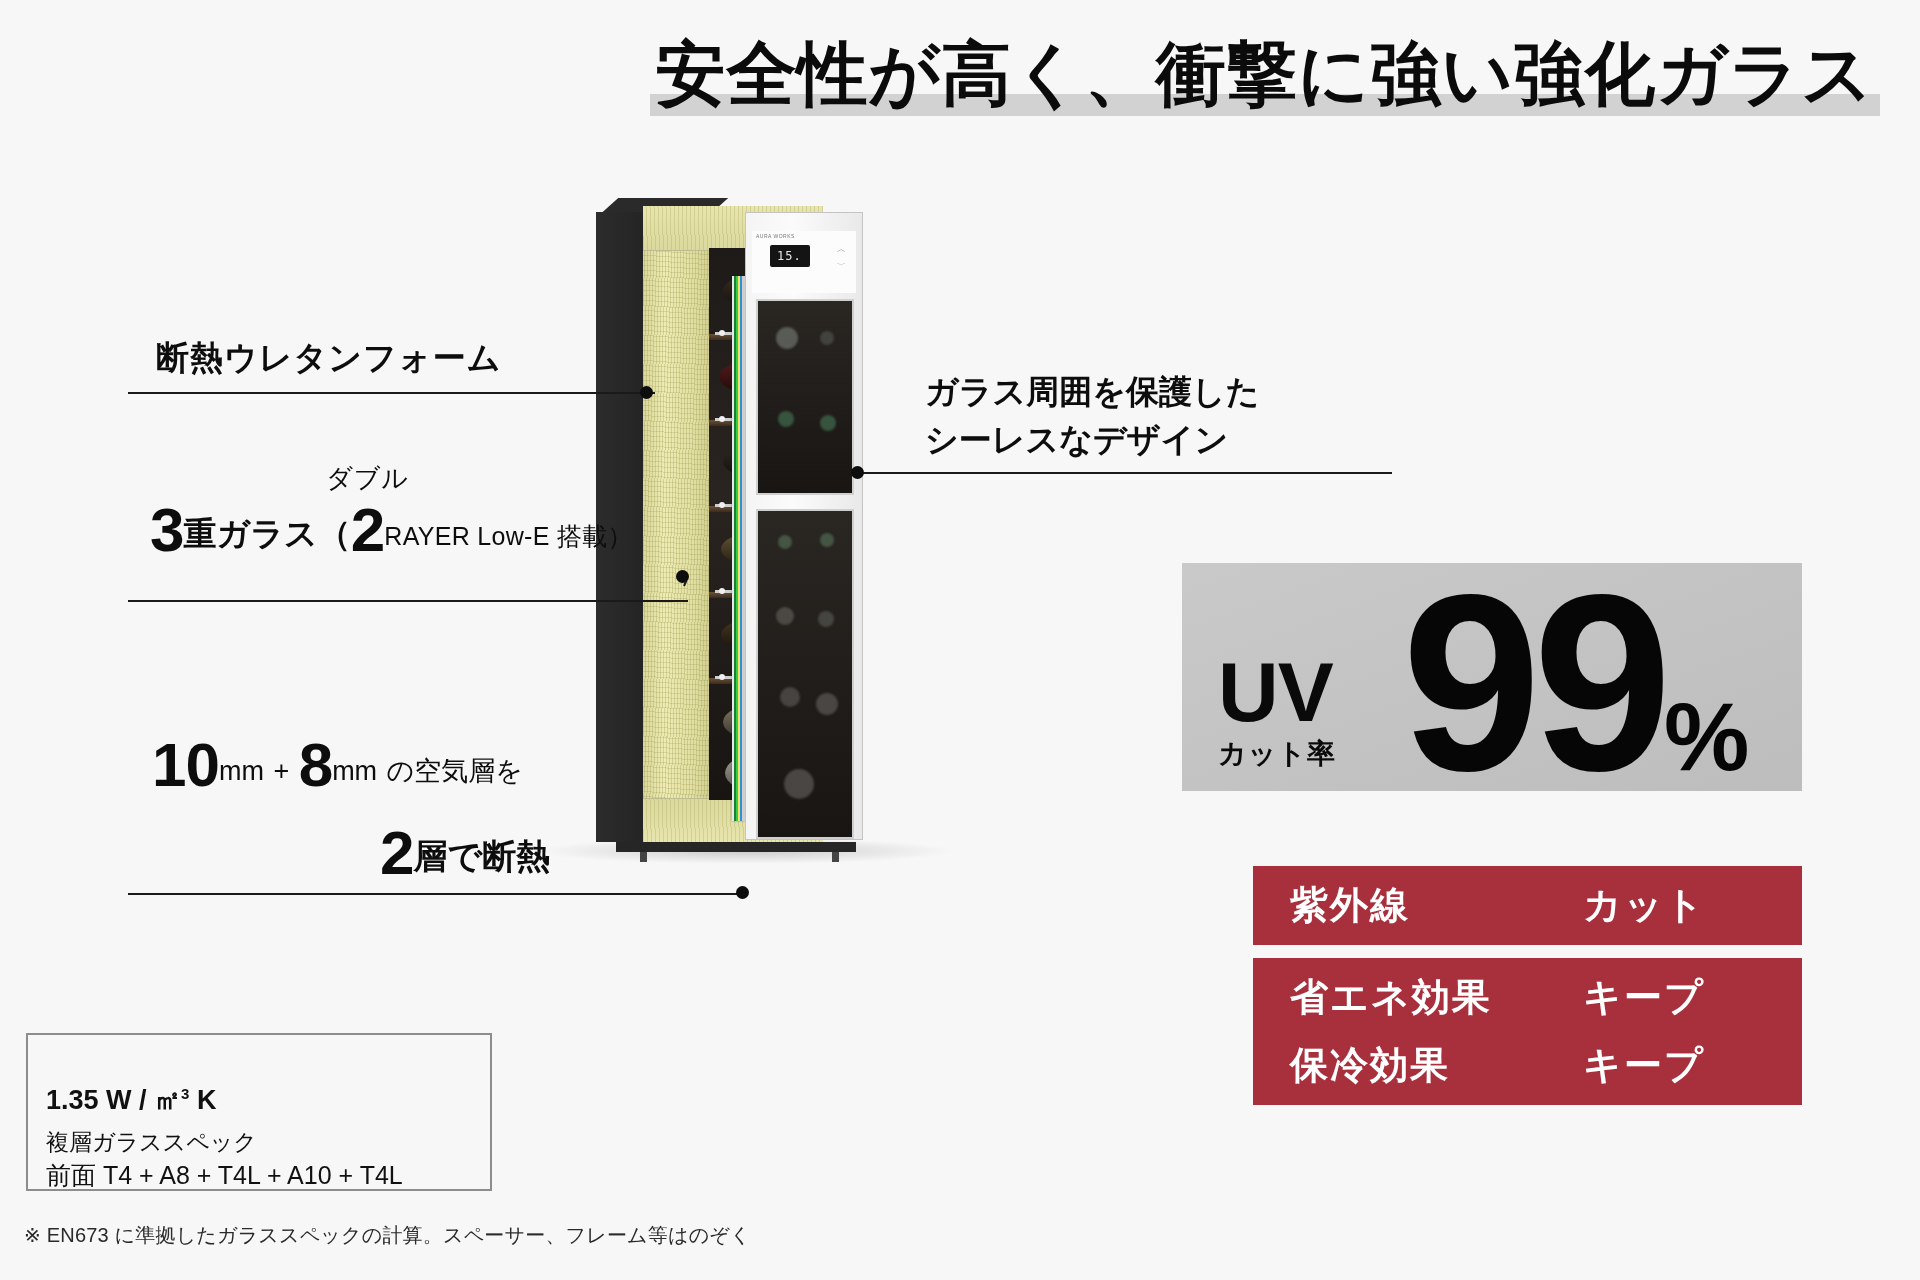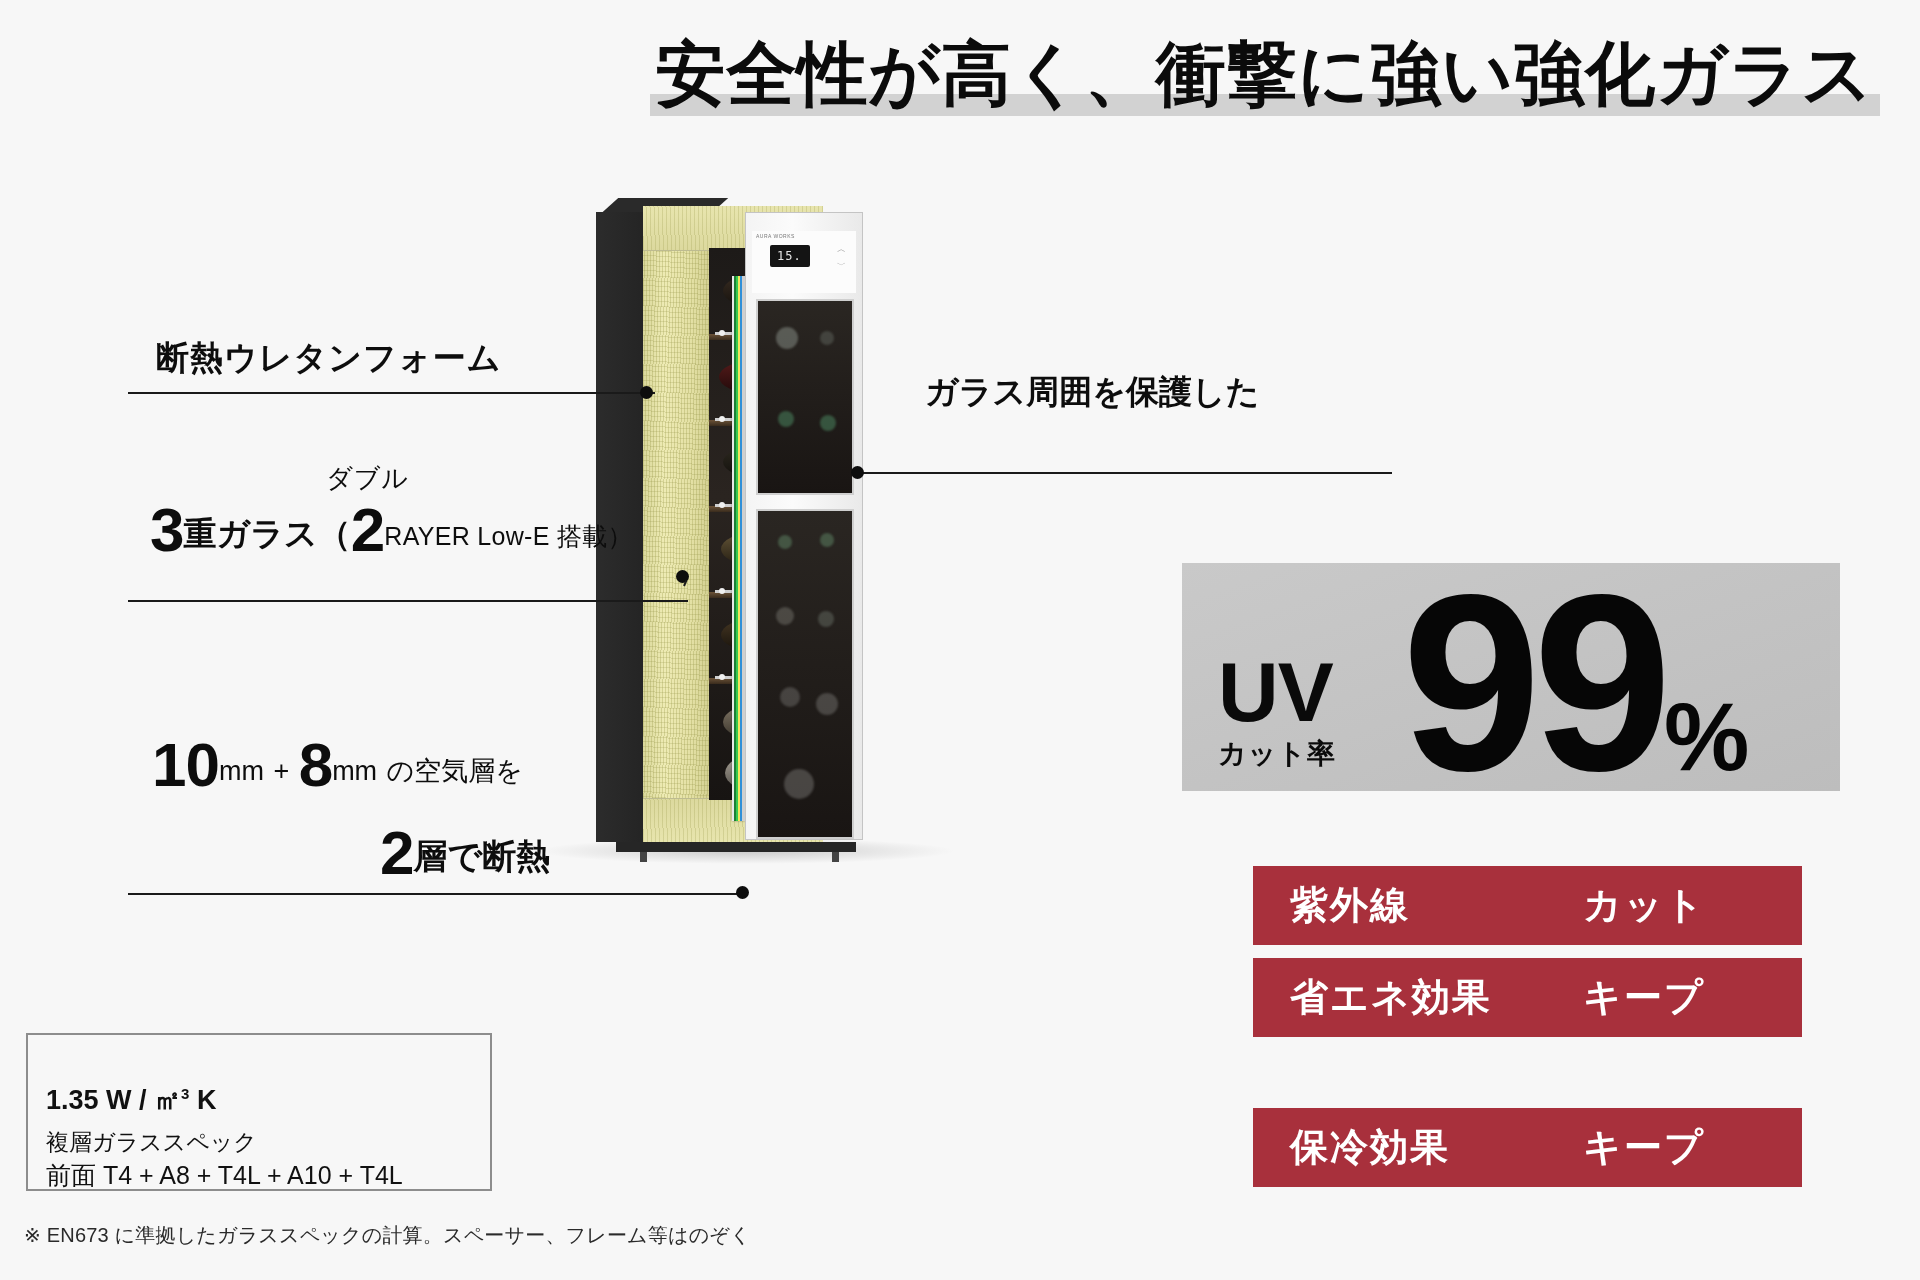--- a/index.html
+++ b/index.html
@@ -338,21 +338,20 @@
   }
 
   
   .uv-box {
     position: absolute;
     left: 1182px;
     top: 563px;
     width: 620px;
     height: 228px;
     background: linear-gradient(to bottom right, #c9c9c9, #bdbdbd);
-    padding-left: 38px;
   }
   .uv-left {
     position: absolute;
     left: 36px;
     bottom: 18px;
   }
   .uv-word {
     font-size: 84px;
     font-weight: bold;
     line-height: 0.82;
@@ -393,21 +392,21 @@
     font-size: 38px;
     font-weight: bold;
     letter-spacing: 2px;
     display: flex;
     align-items: center;
   }
   .badge .b-l { position: absolute; left: 37px; }
   .badge .b-r { position: absolute; left: 330px; }
   .badge-1 { top: 866px; text-align: right; }
   .badge-2 { top: 958px; }
-  .badge-3 { top: 1108px; }
+  .badge-3 { top: 1026px; }
 
   
   .spec-box {
     position: absolute;
     left: 26px;
     top: 1033px;
     width: 466px;
     height: 158px;
     border: 2px solid #8d8d8d;
     background: #f7f7f7;
@@ -562,20 +561,21 @@
     <span class="unit">+</span>
     <span class="big-num">8</span><span class="unit">mm</span>
     <span class="unit">の空気層を</span>
   </div>
   <div class="lbl lbl-3b">
     <span class="big-num">2</span><span>層で断熱</span>
   </div>
 
   <div class="lbl-r">
     <div>ガラス周囲を保護した</div>
+    <div>シーレスなデザイン</div>
   </div>
 
   <div class="uv-box">
     <div class="uv-left">
       <div class="uv-word">UV</div>
       <div class="uv-sub">カット率</div>
     </div>
     <div class="uv-num"><span>99</span><span class="uv-pct">%</span></div>
   </div>
 

